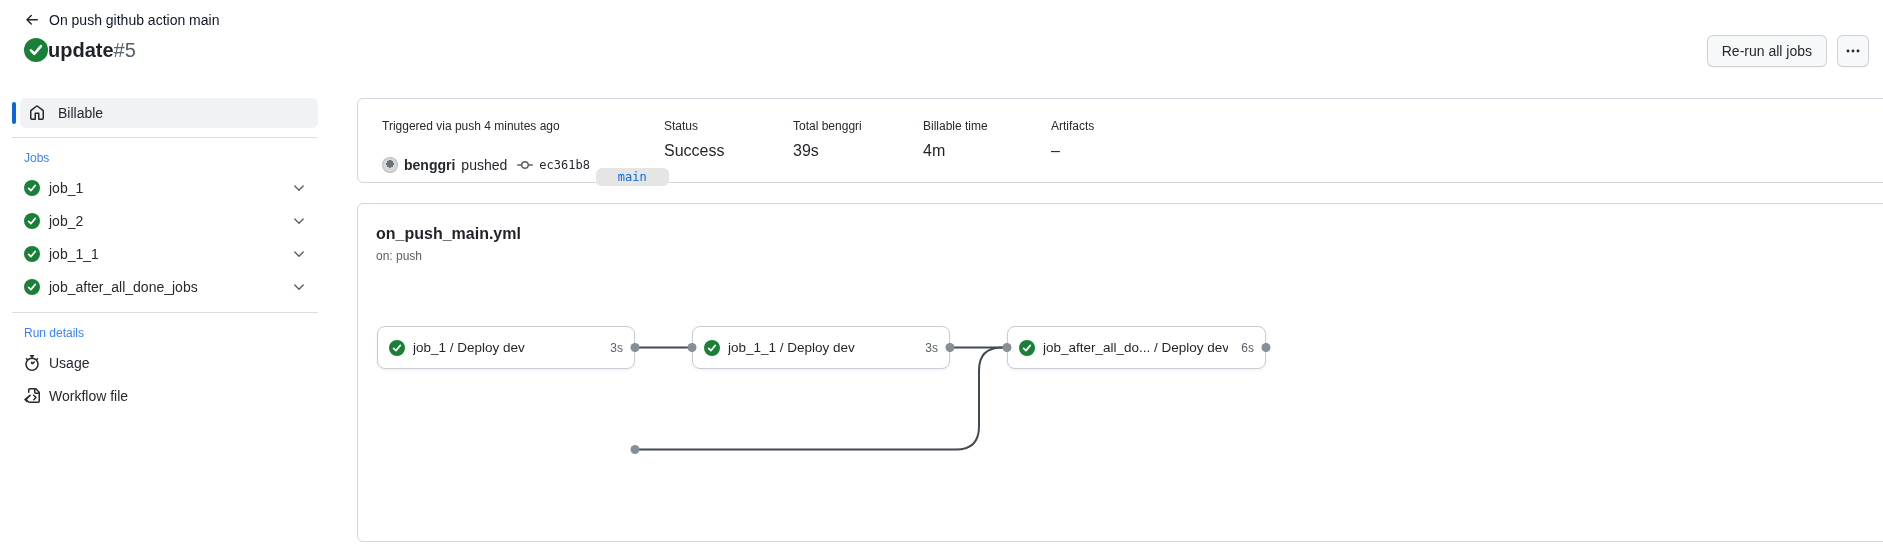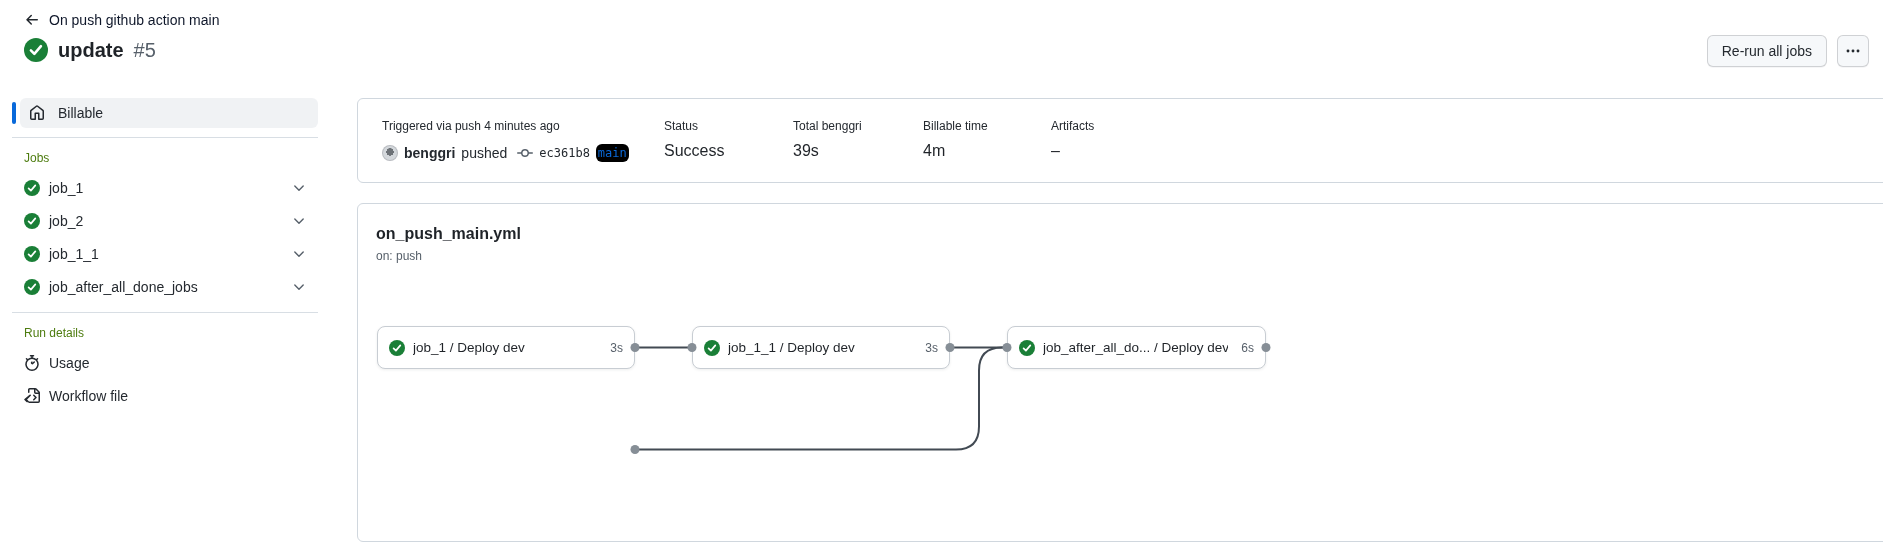--- a/index.html
+++ b/index.html
@@ -15,21 +15,21 @@
   svg { display:block; }
 
   
   .breadcrumb {
     position:absolute; left:24px; top:12px;
     display:flex; align-items:center; gap:9px;
     font-size:14px; color:#0f172a; cursor:pointer;
   }
   .run-title {
     position:absolute; left:24px; top:38px;
-    display:flex; align-items:flex-end; gap:10px;
+    display:flex; align-items:flex-end; 
   }
   .run-name { font-size:20px; font-weight:600; color:#1f2328; }
   .run-number { font-size:20px; font-weight:400; color:#57606a; }
   .header-actions {
     position:absolute; top:35px; right:14px;
     display:flex; gap:10px;
   }
   .btn {
     height:32px; padding:0 14px;
     display:flex; align-items:center; justify-content:center; gap:4px;
@@ -48,21 +48,21 @@
     position:relative; margin-left:8px; width:298px; height:30px;
     display:flex; align-items:center; gap:13px; padding:0 9px;
     background:rgba(208,215,222,0.32); border-radius:6px; cursor:pointer;
     font-size:14px; color:#24292f;
   }
   .nav-accent {
     position:absolute; left:-8px; top:4px;
     width:4px; height:22px; border-radius:2px; background:#0969da;
   }
   .sidebar-divider { height:1px; background:#d8dee4; margin:9px 0 0 0; }
-  .section-header { font-size:12px; color:#4d7c0f; padding:13px 0 6px 12px; }
+  .section-header { font-size:12px; color:#3b82f6; padding:13px 0 6px 12px; }
   .job-row, .detail-row {
     height:33px; display:flex; align-items:center; gap:9px;
     padding:0 12px; cursor:pointer; font-size:14px; color:#24292f;
     border-radius:6px;
   }
   .job-row .chevron { margin-left:auto; }
 
   
   .card {
     position:absolute; left:357px; width:1721px;
@@ -80,22 +80,22 @@
     border:1px solid rgba(31,35,40,0.15);
     cursor:pointer;
   }
   .actor-name { font-weight:700; cursor:pointer; }
   .sha {
     font-family:"DejaVu Sans Mono","Liberation Mono",monospace;
     font-size:12px; color:#24292f; cursor:pointer;
   }
   .branch-badge {
     font-family:"DejaVu Sans Mono","Liberation Mono",monospace;
-    font-size:12px; color:#0969da; background:#000000;
-    padding:2px 2px; border-radius:6px; cursor:pointer;
+    font-size:12px; color:#0969da; background:#e5e5e5;
+    padding:2px 22px; border-radius:6px; cursor:pointer;margin-top:24px;
   }
   .stat-col { position:absolute; top:20px; }
   .stat-label { font-size:12px; color:#24292f; }
   .stat-value { margin-top:9px; font-size:16px; color:#1f2328; }
   .stat-col.c1 { left:306px; } .stat-col.c2 { left:435px; }
   .stat-col.c3 { left:565px; } .stat-col.c4 { left:693px; }
 
   
   .wf-title { position:absolute; left:18px; top:21px; }
   .wf-file { font-size:16px; font-weight:700; color:#1f2328; }

